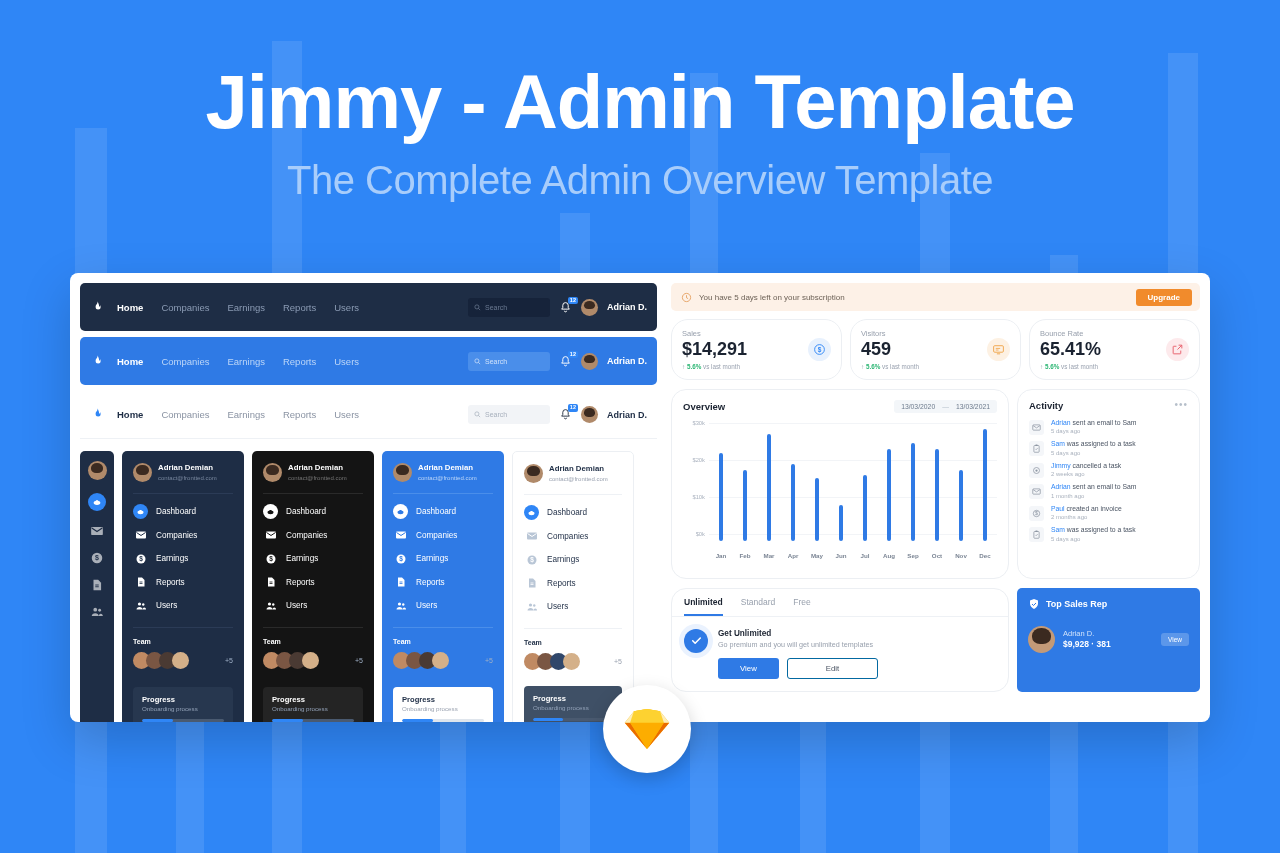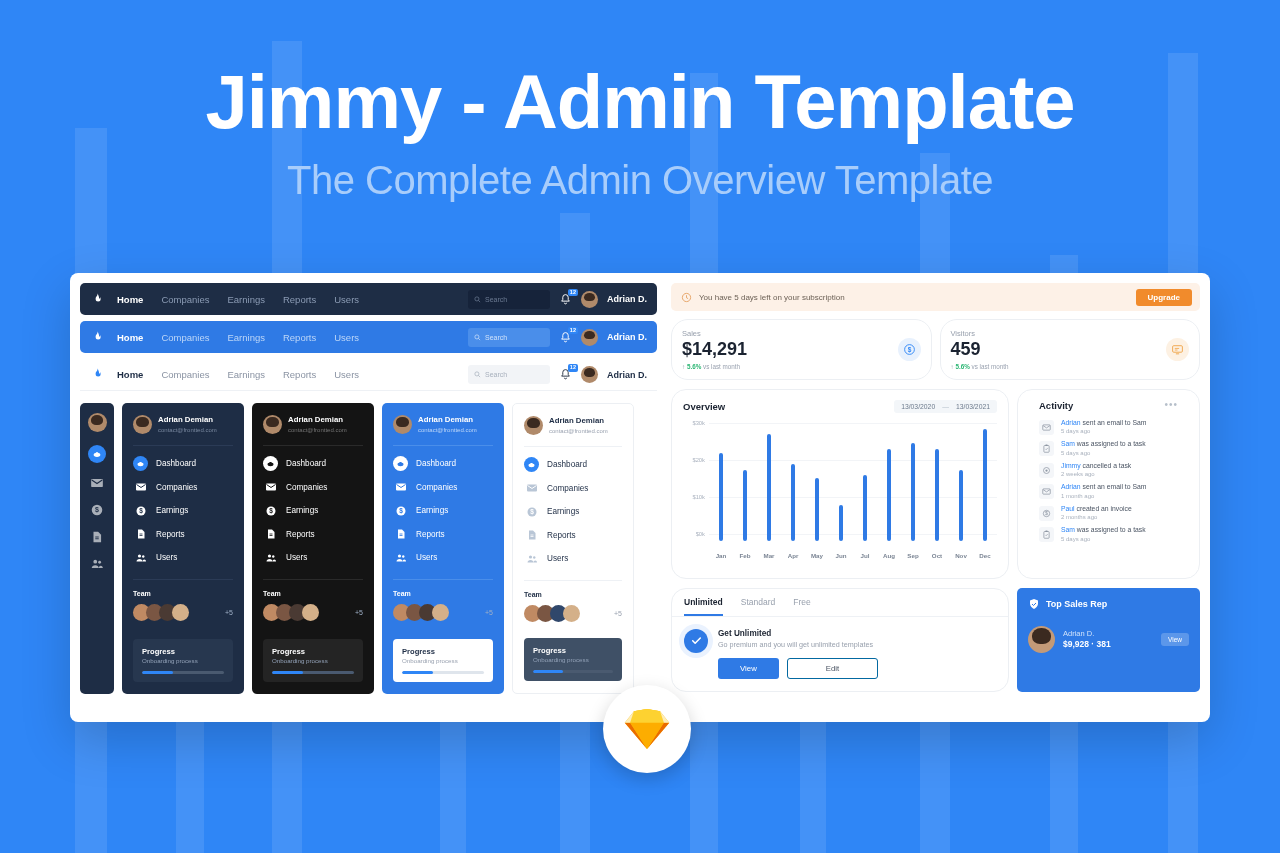--- a/index.html
+++ b/index.html
@@ -32,21 +32,21 @@
     background: #ffffff; border-radius: 8px;
     box-shadow: 0 18px 50px rgba(0,0,0,.18);
     overflow: hidden;
     display: flex;
   }
   .left-col { width: 595px; padding: 10px 8px 0 10px; }
   .right-col { flex: 1; padding: 10px 10px 0 6px; }
 
   
   .navbar {
-    height: 32px; border-radius: 5px; display: flex; align-items: center;
+    height: 48px; border-radius: 5px; display: flex; align-items: center;
     padding: 0 10px; margin-bottom: 6px; gap: 0;
   }
   .nav-dark  { background: #1e2d45; }
   .nav-blue  { background: #2f7ae5; }
   .nav-light { background: #ffffff; border-bottom: 1px solid #eef1f5; border-radius: 0; }
 
   .flame { width: 15px; height: 15px; margin-right: 12px; flex: none; }
   .nav-links { display: flex; gap: 18px; align-items: center; }
   .nav-link { font-size: 9.5px; }
   .nav-dark .nav-link { color: #8b9bb4; }
@@ -219,21 +219,21 @@
   .yaxis { width: 26px; position: relative; }
   .ytick { position: absolute; right: 4px; font-size: 5.8px; color: #aab2bf; transform: translateY(-50%); }
   .bars { flex: 1; position: relative; border-left: 0; }
   .gridline { position: absolute; left: 0; right: 0; height: 1px; background: #f2f4f7; }
   .bars-inner { position: absolute; left: 0; right: 0; bottom: 18px; top: 4px; display: flex; align-items: flex-end; }
   .barcol { flex: 1; display: flex; flex-direction: column; align-items: center; justify-content: flex-end; height: 100%; }
   .bar { width: 4px; background: #2f7ae5; border-radius: 2px; }
   .xlabels { position: absolute; left: 0; right: 0; bottom: 0; display: flex; }
   .xlabel { flex: 1; text-align: center; font-size: 6.2px; color: #7b8594; font-weight: bold; }
 
-  .activity-card { padding: 10px 21px; height: 190px; }
+  .activity-card { padding: 10px 11px; height: 190px; }
   .act-head { display: flex; align-items: center; margin-bottom: 8px; }
   .act-title { font-size: 9.5px; font-weight: bold; color: #1b2331; }
   .dots { margin-left: auto; color: #b6bfca; font-size: 10px; letter-spacing: 1px; line-height: 1; }
   .act-list { display: flex; flex-direction: column; gap: 5.5px; }
   .act-row { display: flex; align-items: flex-start; gap: 7px; }
   .act-ico {
     width: 15px; height: 15px; border-radius: 3px; background: #f4f6f9;
     display: flex; align-items: center; justify-content: center; flex: none; margin-top: 1px;
   }
   .act-text { font-size: 6.8px; color: #4a5463; line-height: 1.25; }
@@ -775,20 +775,34 @@
           <div class="stat-delta">↑ <b>5.6%</b> <span>vs last month</span></div>
         </div>
         <div class="stat-icon" style="background:#fdf1e3">
           <svg width="13" height="13" viewBox="0 0 24 24">
               <rect x="3" y="5" width="18" height="12" rx="2" fill="none" stroke="#f0a347" stroke-width="1.7"></rect>
               <path d="M9 20h6" stroke="#f0a347" stroke-width="1.7"></path>
               <path d="M7 10h8M7 13h5" stroke="#f0a347" stroke-width="1.5"></path>
             </svg>
         </div>
       </div>
+      <div class="stat">
+        <div>
+          <div class="stat-label">Bounce Rate</div>
+          <div class="stat-value">65.41%</div>
+          <div class="stat-delta">↑ <b>5.6%</b> <span>vs last month</span></div>
+        </div>
+        <div class="stat-icon" style="background:#fdeaec">
+          <svg width="13" height="13" viewBox="0 0 24 24">
+              <path d="M14 4h6v6" stroke="#e8636f" stroke-width="1.8" fill="none"></path>
+              <path d="M20 4l-8 8" stroke="#e8636f" stroke-width="1.8" fill="none"></path>
+              <path d="M18 14v5a1 1 0 0 1-1 1H5a1 1 0 0 1-1-1V7a1 1 0 0 1 1-1h5" stroke="#e8636f" stroke-width="1.8" fill="none"></path>
+            </svg>
+        </div>
+      </div>
     </div>
 
     <div class="panels">
 
       <div class="panel-main card chart-card">
         <div class="chart-head">
           <span class="chart-title">Overview</span>
           <div class="daterange">
             <span>13/03/2020</span>
             <span class="sep">—</span>

